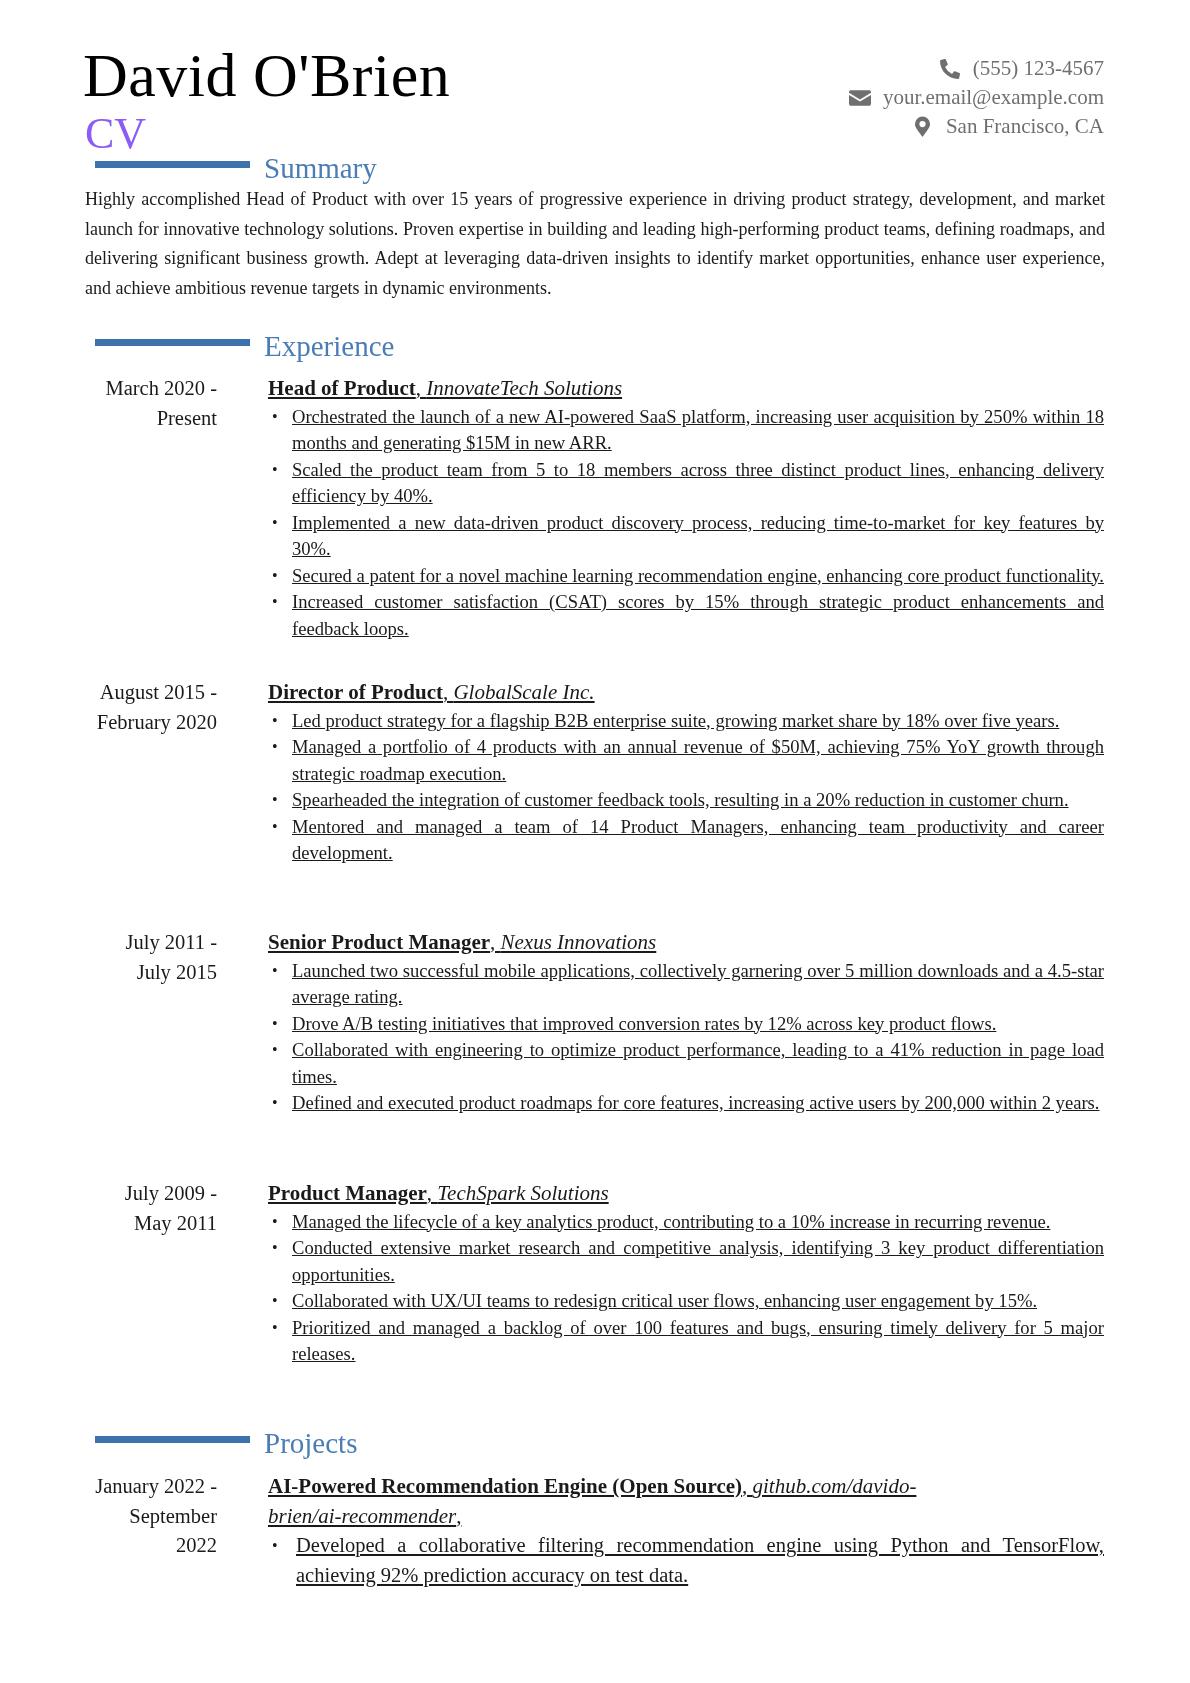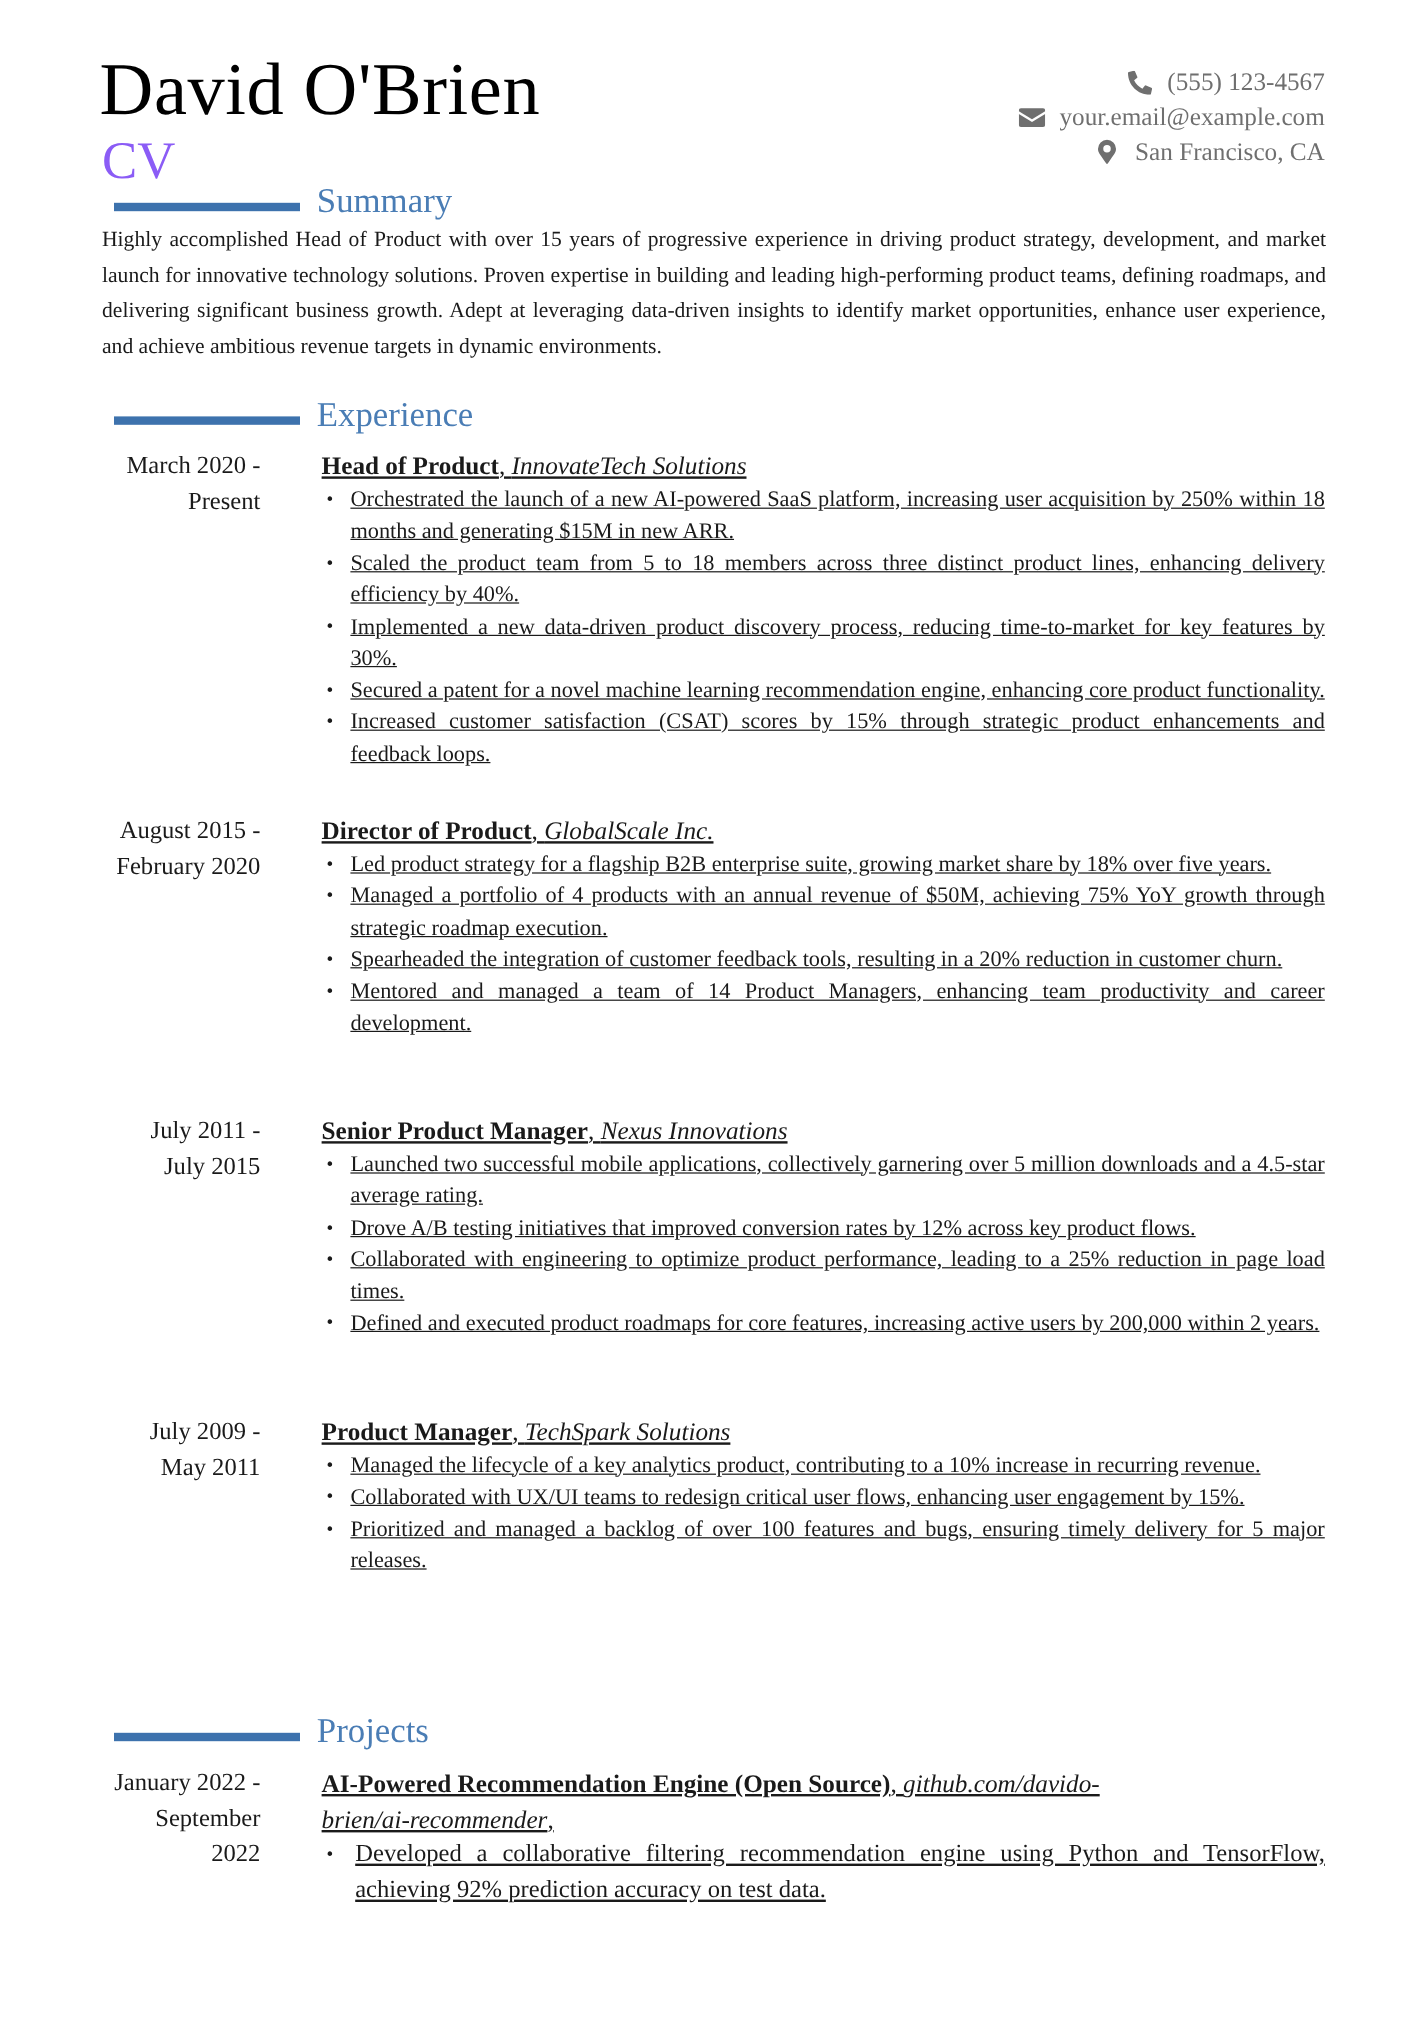--- a/index.html
+++ b/index.html
@@ -12,21 +12,21 @@
           font-size: 62px; line-height: 70px; color: #000000; letter-spacing: 0.5px; white-space: nowrap; }
   .subtitle { position: absolute; left: 85px; top: 112px; font-family: "Liberation Serif", serif;
               font-size: 44px; line-height: 44px; color: #8b5cf6; }
   .contact { position: absolute; right: 86px; top: 54px; 
              font-family: "Liberation Serif", serif; font-size: 21px; line-height: 29px; color: #6f6f6f; }
   .contact-row { display: flex; justify-content: flex-end; align-items: center; white-space: nowrap; }
   .contact-row .ic { width: 22px; height: 20px; margin-right: 12px; display: inline-flex; align-items: center; justify-content: center; }
   .contact-row svg { fill: #6f6f6f; }
 
   
-  .section-head { position: absolute; left: 83px; height: 32px; display: flex; align-items: flex-end; }
+  .section-head { position: absolute; left: 83px; height: 32px; display: flex; align-items: center; }
   .section-head .bar { width: 155px; height: 7px; background: #3d72ad; margin-bottom: 8px; margin-left: 12px; }
   .section-head .title { margin-left: 14px; font-family: "Liberation Serif", serif; font-size: 29px;
                          line-height: 32px; color: #4a7db5; white-space: nowrap; }
 
   
   .summary { position: absolute; left: 85px; top: 185px; width: 1020px;
              font-family: "Liberation Serif", serif; font-size: 18px; line-height: 29.5px;
              text-align: justify; hyphens: auto; }
 
   
@@ -127,35 +127,36 @@
   <div class="entry" style="top:928px;">
     <div class="date">
       <div>July 2011 -</div>
       <div>July 2015</div>
     </div>
     <div class="body">
       <div class="head-line"><span class="role">Senior Product Manager</span>, <span class="org">Nexus Innovations</span></div>
       <ul class="bullets" lang="en">
         <li>Launched two successful mobile applications, collectively garnering over 5 million downloads and a 4.5-star average rating.</li>
         <li>Drove A/B testing initiatives that improved conversion rates by 12% across key product flows.</li>
-        <li>Collaborated with engineering to optimize product performance, leading to a 25% reduction in page load times.</li>
+        <li>Collaborated with engineering to optimize product performance, leading to a 41% reduction in page load times.</li>
         <li>Defined and executed product roadmaps for core features, increasing active users by 200,000 within 2 years.</li>
       </ul>
     </div>
   </div>
 
   <div class="entry" style="top:1179px;">
     <div class="date">
       <div>July 2009 -</div>
       <div>May 2011</div>
     </div>
     <div class="body">
       <div class="head-line"><span class="role">Product Manager</span>, <span class="org">TechSpark Solutions</span></div>
       <ul class="bullets" lang="en">
         <li>Managed the lifecycle of a key analytics product, contributing to a 10% increase in recurring revenue.</li>
+        <li>Conducted extensive market research and competitive analysis, identifying 3 key product differentiation opportunities.</li>
         <li>Collaborated with UX/UI teams to redesign critical user flows, enhancing user engagement by 15%.</li>
         <li>Prioritized and managed a backlog of over 100 features and bugs, ensuring timely delivery for 5 major releases.</li>
       </ul>
     </div>
   </div>
 
   <div class="section-head" style="top:1427px;">
     <div class="bar"></div>
     <div class="title">Projects</div>
   </div>

